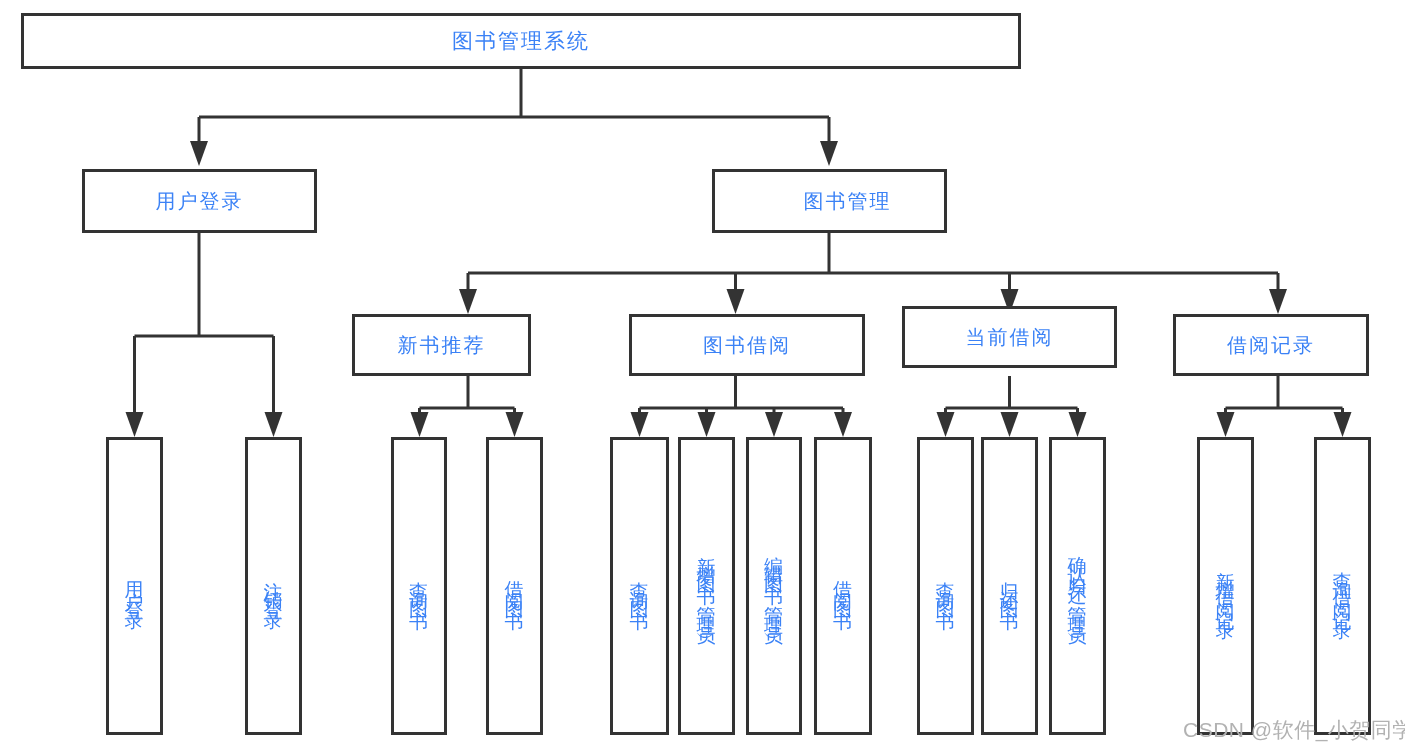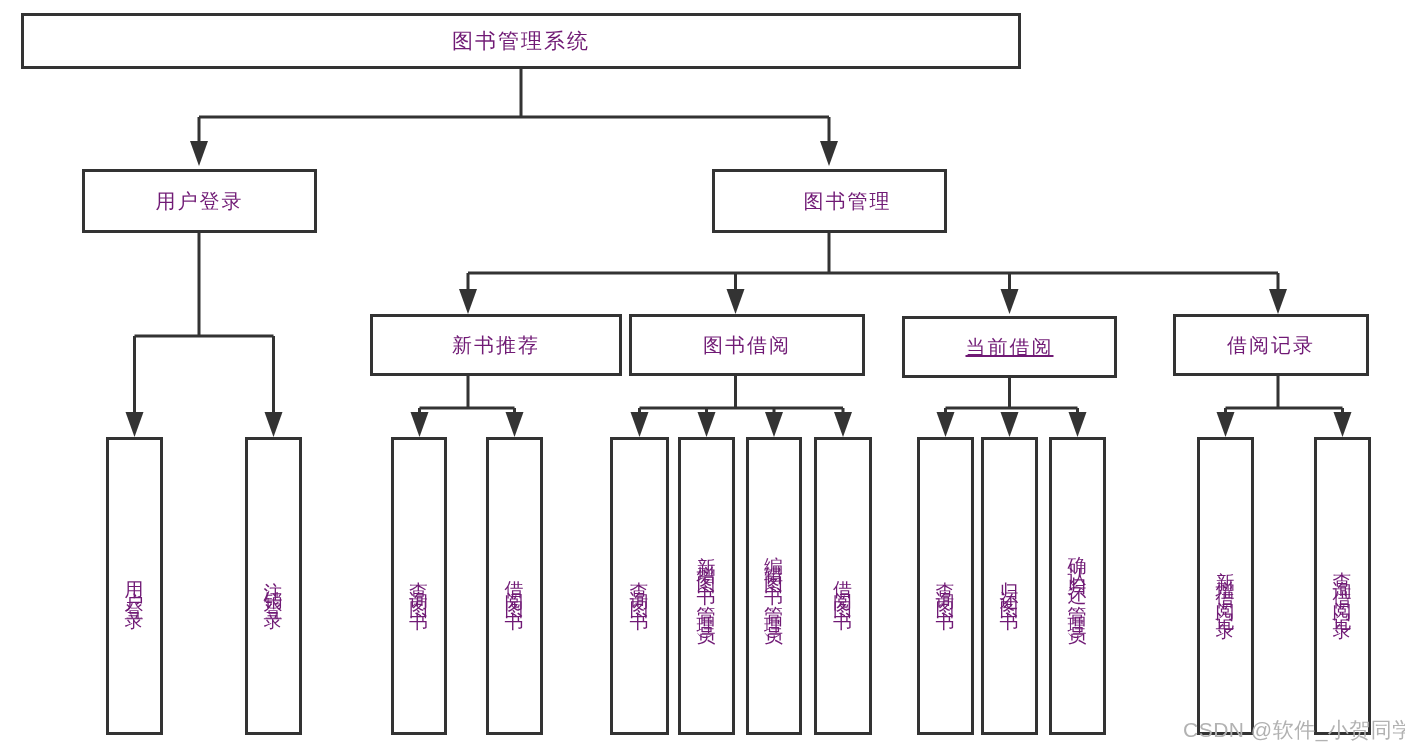--- a/index.html
+++ b/index.html
@@ -29,21 +29,21 @@
   }
   .connectors polygon {
     fill: #333333;
     stroke: none;
   }
   .box {
     position: absolute;
     box-sizing: border-box;
     border: 3px solid #333333;
     background: #ffffff;
-    color: #701a75;
+    color: #3b82f6;
     display: flex;
     align-items: center;
     justify-content: center;
     text-align: center;
   }
   .h {
     font-size: 20px;
     letter-spacing: 2px;
   }
   .v {
@@ -52,23 +52,23 @@
     font-size: 19px;
     letter-spacing: 10px;
     line-height: 1;
   }
   
   #box-root          { left: 21px;   top: 13px;  width: 1000px; height: 56px; font-size: 21px; }
   
   #box-user-login    { left: 82px;   top: 169px; width: 235px;  height: 64px; }
   #box-book-mgmt     { left: 712px;  top: 169px; width: 235px;  height: 64px; padding-left: 36px; }
   
-  #box-new-book-rec  { left: 370px;  top: 314px; width: 252px;  height: 62px; }
+  #box-new-book-rec  { left: 352px;  top: 314px; width: 179px;  height: 62px; }
   #box-book-borrow   { left: 629px;  top: 314px; width: 236px;  height: 62px; }
-  #box-current-borrow{ left: 902px;  top: 316px; width: 215px;  height: 62px; text-decoration: underline; }
+  #box-current-borrow{ left: 902px;  top: 306px; width: 215px;  height: 62px; }
   #box-borrow-records{ left: 1173px; top: 314px; width: 196px;  height: 62px; }
   
   .v { top: 437px; height: 298px; }
   #box-ul-login   { left: 106px;  width: 57px; }
   #box-ul-logout  { left: 245px;  width: 57px; }
   #box-nb-query   { left: 391px;  width: 56px; }
   #box-nb-borrow  { left: 486px;  width: 57px; }
   #box-bb-query   { left: 610px;  width: 59px; }
   #box-bb-add     { left: 678px;  width: 57px; }
   #box-bb-edit    { left: 746px;  width: 56px; }

